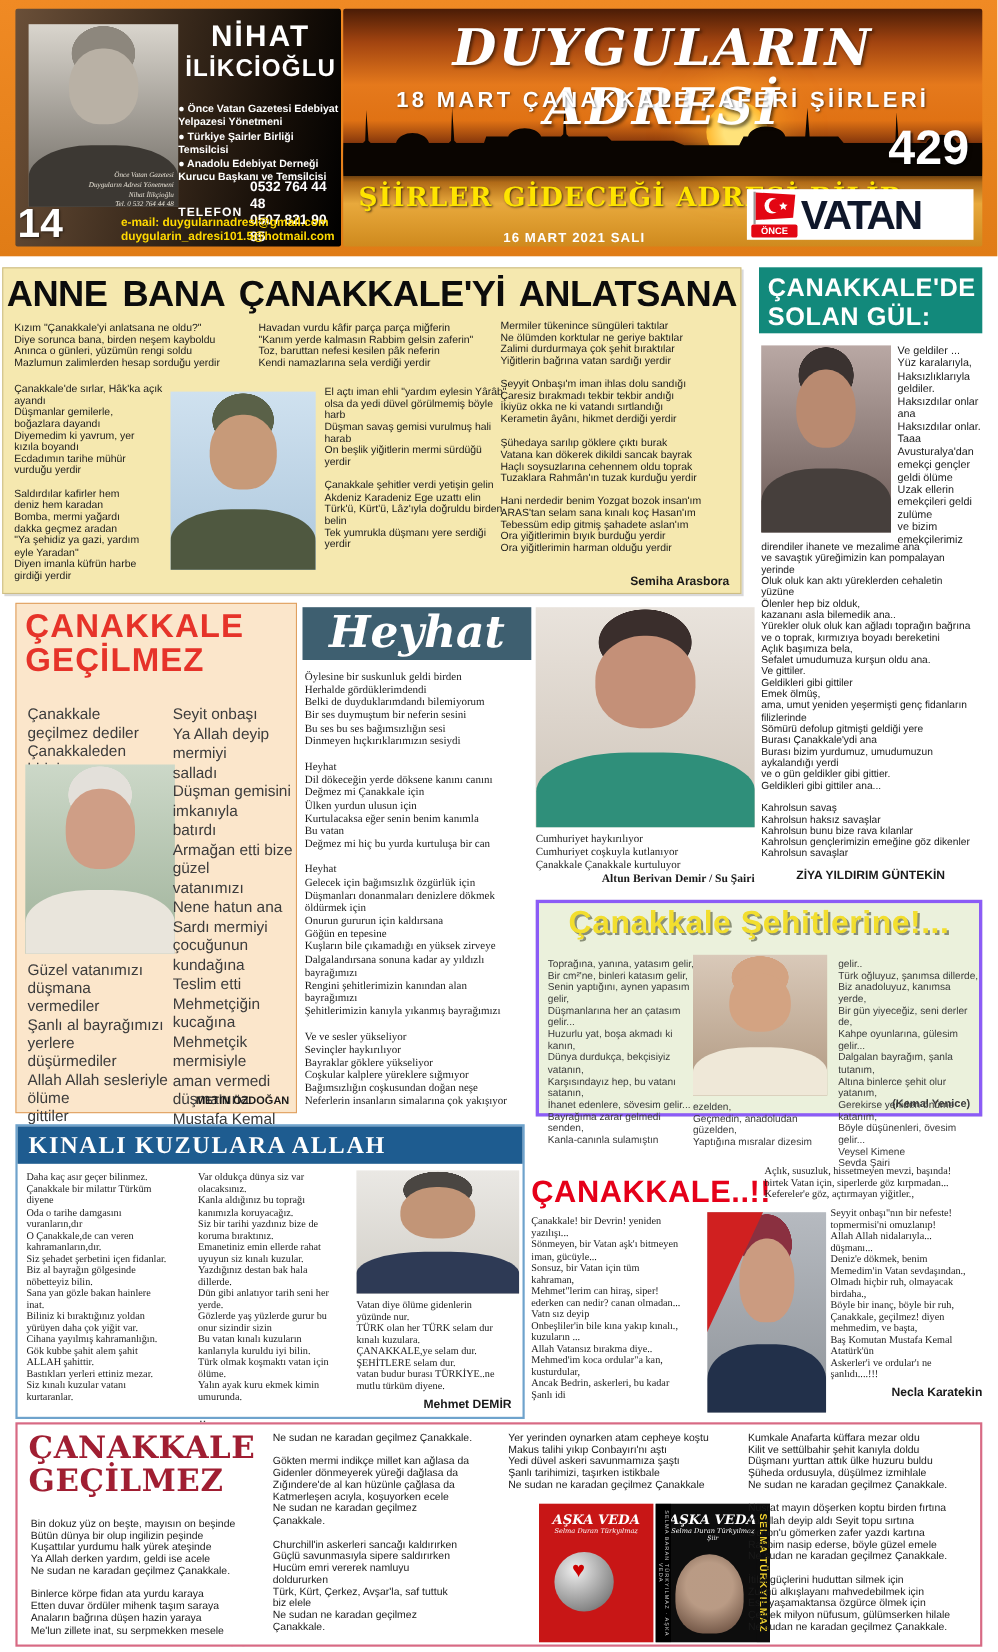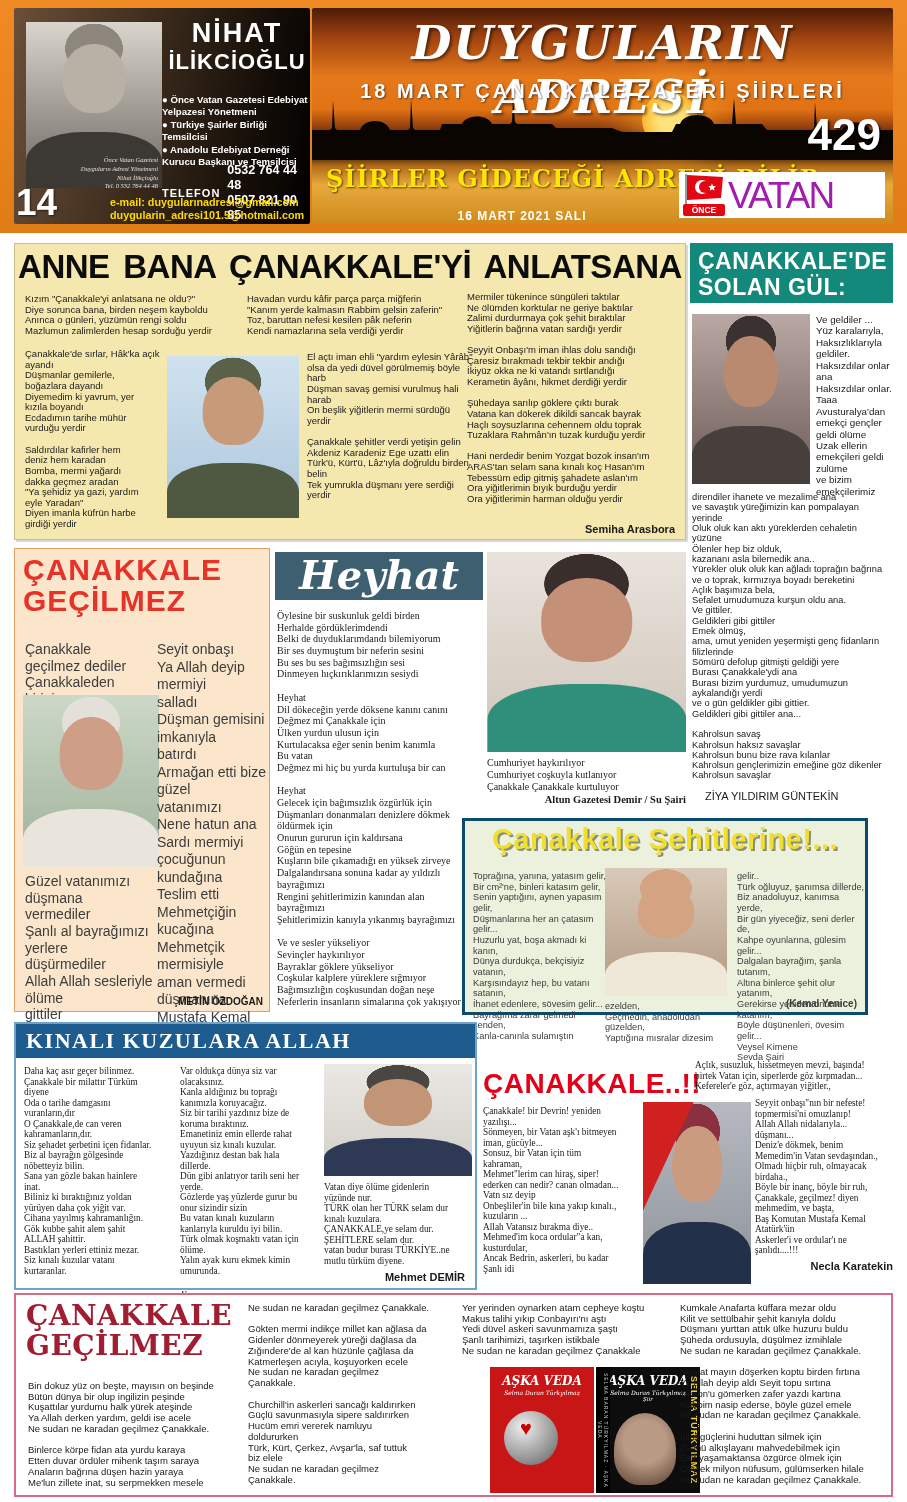--- a/index.html
+++ b/index.html
@@ -34,65 +34,65 @@
   .mh-title{left:0;top:8px;width:100%;text-align:center;color:#fff;
       font:italic 700 46px "DejaVu Serif",serif;letter-spacing:2px;text-shadow:2px 2px 3px #00000088;}
   .mh-sub{left:0;top:72px;width:100%;text-align:center;color:#fff;font-weight:900;font-size:20px;letter-spacing:3px;text-shadow:1px 1px 2px #00000088;}
   .mh-issue{right:12px;top:102px;color:#fff;font-weight:900;font-size:44px;text-shadow:2px 2px 2px #000a;}
   .mh-slogan{left:14px;top:156px;color:#ffe400;font:800 24px "DejaVu Serif",serif;letter-spacing:1px;text-shadow:1px 1px 2px #000a;}
   .mh-date{left:60px;top:201px;width:300px;text-align:center;color:#fff;font-weight:800;font-size:12px;letter-spacing:1px;}
   .logo{right:8px;bottom:6px;width:206px;height:46px;background:#fff;display:flex;align-items:center;gap:3px;padding:1px 4px;box-sizing:border-box;}
   .logo-flag{width:42px;height:42px;position:relative;flex:0 0 auto;}
   .logo-once{position:absolute;left:0;bottom:0;width:42px;background:#e30613;color:#fff;
       font-size:8.5px;font-weight:900;text-align:center;border-radius:2px;padding:1px 0;}
-  .logo-vatan{color:#a21caf;font-weight:400;font-size:37px;letter-spacing:-2px;line-height:1;}
+  .logo-vatan{color:#0f172a;font-weight:700;font-size:37px;letter-spacing:-2px;line-height:1;}
 
   
   .portrait{overflow:hidden;background:
       radial-gradient(ellipse 34% 24% at 50% 16%,var(--hair) 62%,transparent 63%),
       linear-gradient(180deg,var(--bg1),var(--bg2));}
   .portrait::before{content:"";position:absolute;left:50%;top:13%;width:46%;height:42%;
       transform:translateX(-50%);background:var(--skin);border-radius:48% 48% 44% 44%;}
   .portrait::after{content:"";position:absolute;left:50%;bottom:-8%;width:100%;height:42%;
       transform:translateX(-50%);background:var(--torso);border-radius:42% 42% 0 0;}
   .flagged{background:
       linear-gradient(115deg,#d02020 0 26%,transparent 26.5%),
       radial-gradient(ellipse 34% 24% at 50% 16%,var(--hair) 62%,transparent 63%),
       linear-gradient(180deg,var(--bg1),var(--bg2));}
 
   
-  .main-box{left:14px;top:243px;width:672px;height:297px;background:#f5e8af;border:1px solid #cdbd85;
+  .main-box{left:2px;top:243px;width:672px;height:297px;background:#f5e8af;border:1px solid #cdbd85;
       box-shadow:2px 2px 0 rgba(0,0,0,.15);box-sizing:border-box;}
   .main-title{left:0;top:4px;width:100%;text-align:center;font-size:33px;font-weight:900;
       letter-spacing:-.5px;word-spacing:5px;color:#0c0c0c;}
   .body-s{font-size:9.5px;line-height:1.12;}
   .serif-s{font-family:"Liberation Serif",serif;font-size:9.8px;line-height:1.13;}
   .comic-s{font-size:14px;line-height:1.19;color:#3c3c3c;font-weight:500;}
   .sig{font-weight:800;font-size:11px;}
 
   
   .sg-title{left:690px;top:243px;width:203px;height:60px;background:#12897b;color:#fff;
       font-weight:900;font-size:23px;line-height:1.15;padding:5px 8px;box-sizing:border-box;letter-spacing:.5px;}
-  .sg-author{left:705px;top:790px;width:203px;text-align:left;font-weight:400;font-size:11px;}
+  .sg-author{left:690px;top:790px;width:203px;text-align:center;font-weight:700;font-size:11px;}
 
   
   .peach{left:14px;top:548px;width:256px;height:464px;background:#fbe6cb;border:1px solid #e0a060;box-sizing:border-box;}
   .peach-title{left:8px;top:6px;width:240px;color:#e63329;font-weight:900;font-size:30px;line-height:1.03;letter-spacing:1px;}
 
   
   .hey-banner{left:275px;top:552px;width:208px;height:48px;background:#3e5f70;color:#fff;
       font:italic 700 40px "DejaVu Serif",serif;text-align:center;line-height:46px;}
   .hey-body{left:277px;top:610px;width:206px;font-family:"Liberation Serif",serif;font-size:10px;line-height:1.17;}
 
   
   .su-caption{left:487px;top:757px;width:199px;font-family:"Liberation Serif",serif;font-size:10px;line-height:1.2;}
   .su-author{text-align:right;font-weight:700;font-size:10.5px;font-family:"Liberation Serif",serif;margin-top:1px;}
 
   
-  .green{left:462px;top:818px;width:406px;height:197px;background:#ebf1dc;border:3px solid #0c4a6e;box-sizing:border-box;}
+  .green{left:487px;top:818px;width:406px;height:197px;background:#ebf1dc;border:3px solid #8b5cf6;box-sizing:border-box;}
   .green-title{left:0;top:2px;width:100%;text-align:center;color:#f2de2e;font-weight:900;font-size:29px;
       letter-spacing:.5px;text-shadow:2px 2px 0 #8a9078;}
   .g-author{right:8px;bottom:3px;font-weight:800;font-size:10px;color:#3c3c3c;}
 
   
   .kinali{left:14px;top:1022px;width:463px;height:268px;background:#fff;border:2px solid #6fa3cc;box-sizing:border-box;}
   .k-banner{left:0;top:0;width:100%;height:34px;background:#1e5c90;color:#fff;
       font:700 22px "Liberation Serif",serif;letter-spacing:1.5px;line-height:34px;padding-left:10px;box-sizing:border-box;}
   .k-author{right:10px;bottom:5px;font-weight:800;font-size:11px;}
 
@@ -382,21 +382,21 @@
 Sevinçler haykırılıyor
 Bayraklar göklere yükseliyor
 Coşkular kalplere yüreklere sığmıyor
 Bağımsızlığın coşkusundan doğan neşe
 Neferlerin insanların simalarına çok yakışıyor</div>
   <div class="abs portrait" style="left:487px;top:552px;width:199px;height:200px;--bg1:#e9e3dc;--bg2:#cfc5ba;--skin:#c49078;--hair:#3a2e2c;--torso:#2f8f7a;"></div>
   <div class="abs su-caption">
     <div class="poem">Cumhuriyet haykırılıyor
 Cumhuriyet coşkuyla kutlanıyor
 Çanakkale Çanakkale kurtuluyor</div>
-    <div class="su-author">Altun Gazetesi Demir / Su Şairi</div>
+    <div class="su-author">Altun Berivan Demir / Su Şairi</div>
   </div>
 
   <div class="abs green">
     <div class="abs green-title">Çanakkale Şehitlerine!...</div>
     <div class="abs poem comic-s" style="left:8px;top:50px;width:152px;font-size:9.2px;line-height:1.16;">Toprağına, yanına, yatasım gelir,
 Bir cm²'ne, binleri katasım gelir,
 Senin yaptığını, aynen yapasım
 gelir,
 Düşmanlarına her an çatasım
 gelir...

